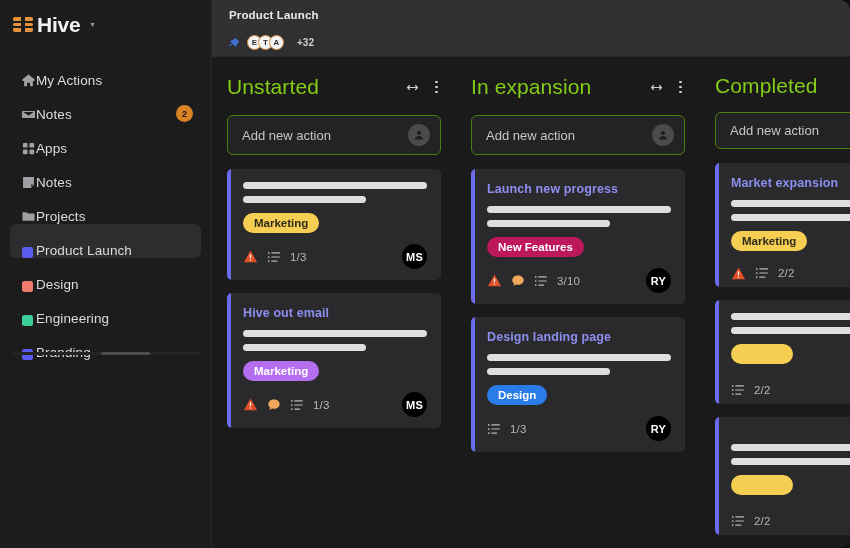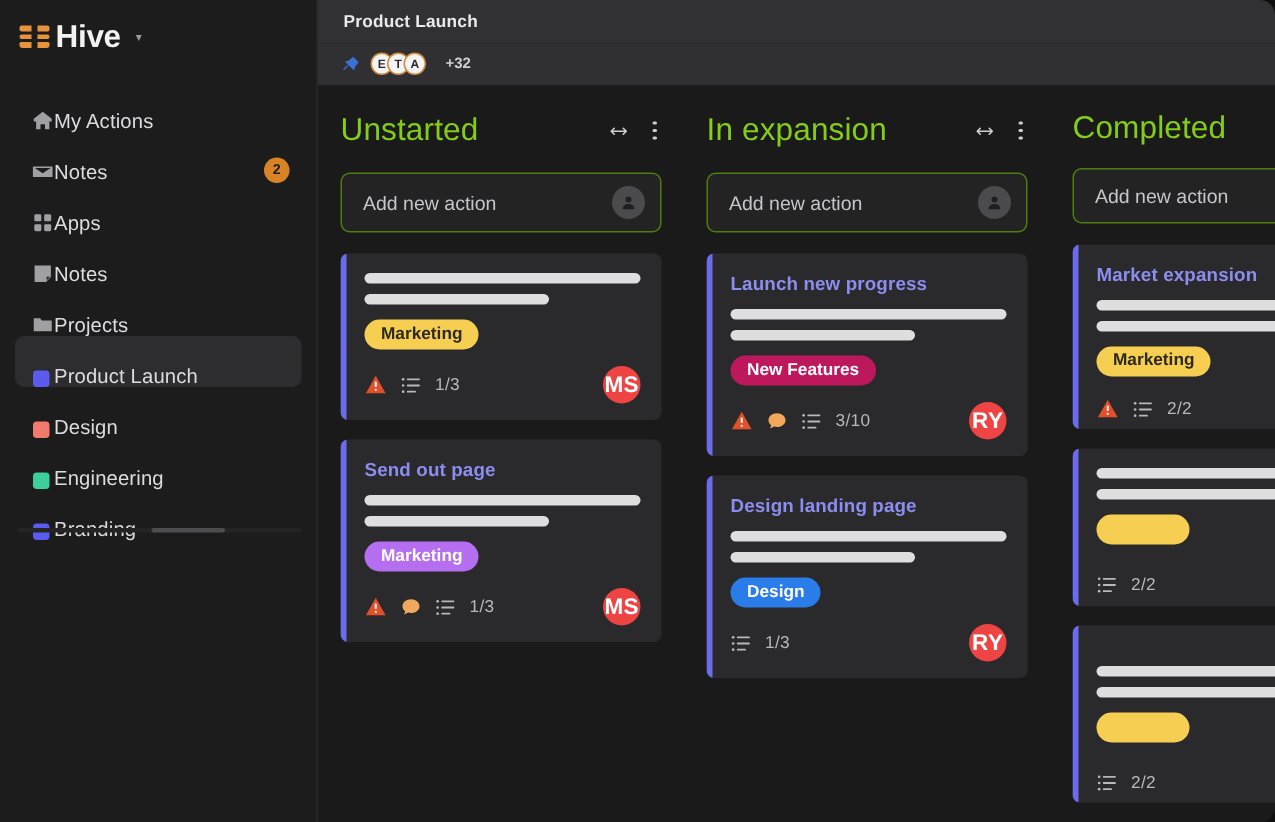--- a/index.html
+++ b/index.html
@@ -273,23 +273,23 @@
     font-size: 11.5px;
     letter-spacing: 0.2px;
   }
   .list-ico { display: flex; color: #b8b8bc; }
   .warn-ico { display: flex; }
   .cmt-ico  { display: flex; }
   .card-av {
     margin-left: auto;
     width: 25px; height: 25px;
     border-radius: 50%;
-    background: #ef4444;
+    background: #000000;
     color: #ffffff;
-    font-size: 15px; font-weight: 700;
+    font-size: 11px; font-weight: 700;
     display: flex; align-items: center; justify-content: center;
     letter-spacing: 0.3px;
   }
 </style>
 </head>
 <body>
 
 <div class="app">
 
   <aside class="sidebar">
@@ -458,21 +458,21 @@
                   <rect x="4.8" y="12" width="7" height="1.4" rx="0.7"></rect>
                 </svg>
             </span>
             <span class="meta-count">1/3</span>
             <span class="card-av">MS</span>
           </div>
         </div>
 
         <div class="card">
           <span class="card-accent"></span>
-          <div class="card-title">Send out page</div>
+          <div class="card-title">Hive out email</div>
           <div class="skel w-full"></div>
           <div class="skel w-mid"></div>
           <span class="tag" style="background:#b56ef0;color:#ffffff">Marketing</span>
           <div class="card-foot">
             <span class="warn-ico">
               <svg width="15" height="15" viewBox="0 0 16 16">
                   <path d="M8 1.6 15 14H1z" fill="#e2502a"></path>
                   <rect x="7.3" y="5.6" width="1.4" height="4" rx="0.6" fill="#fff"></rect>
                   <circle cx="8" cy="11.6" r="0.8" fill="#fff"></circle>
                 </svg>

